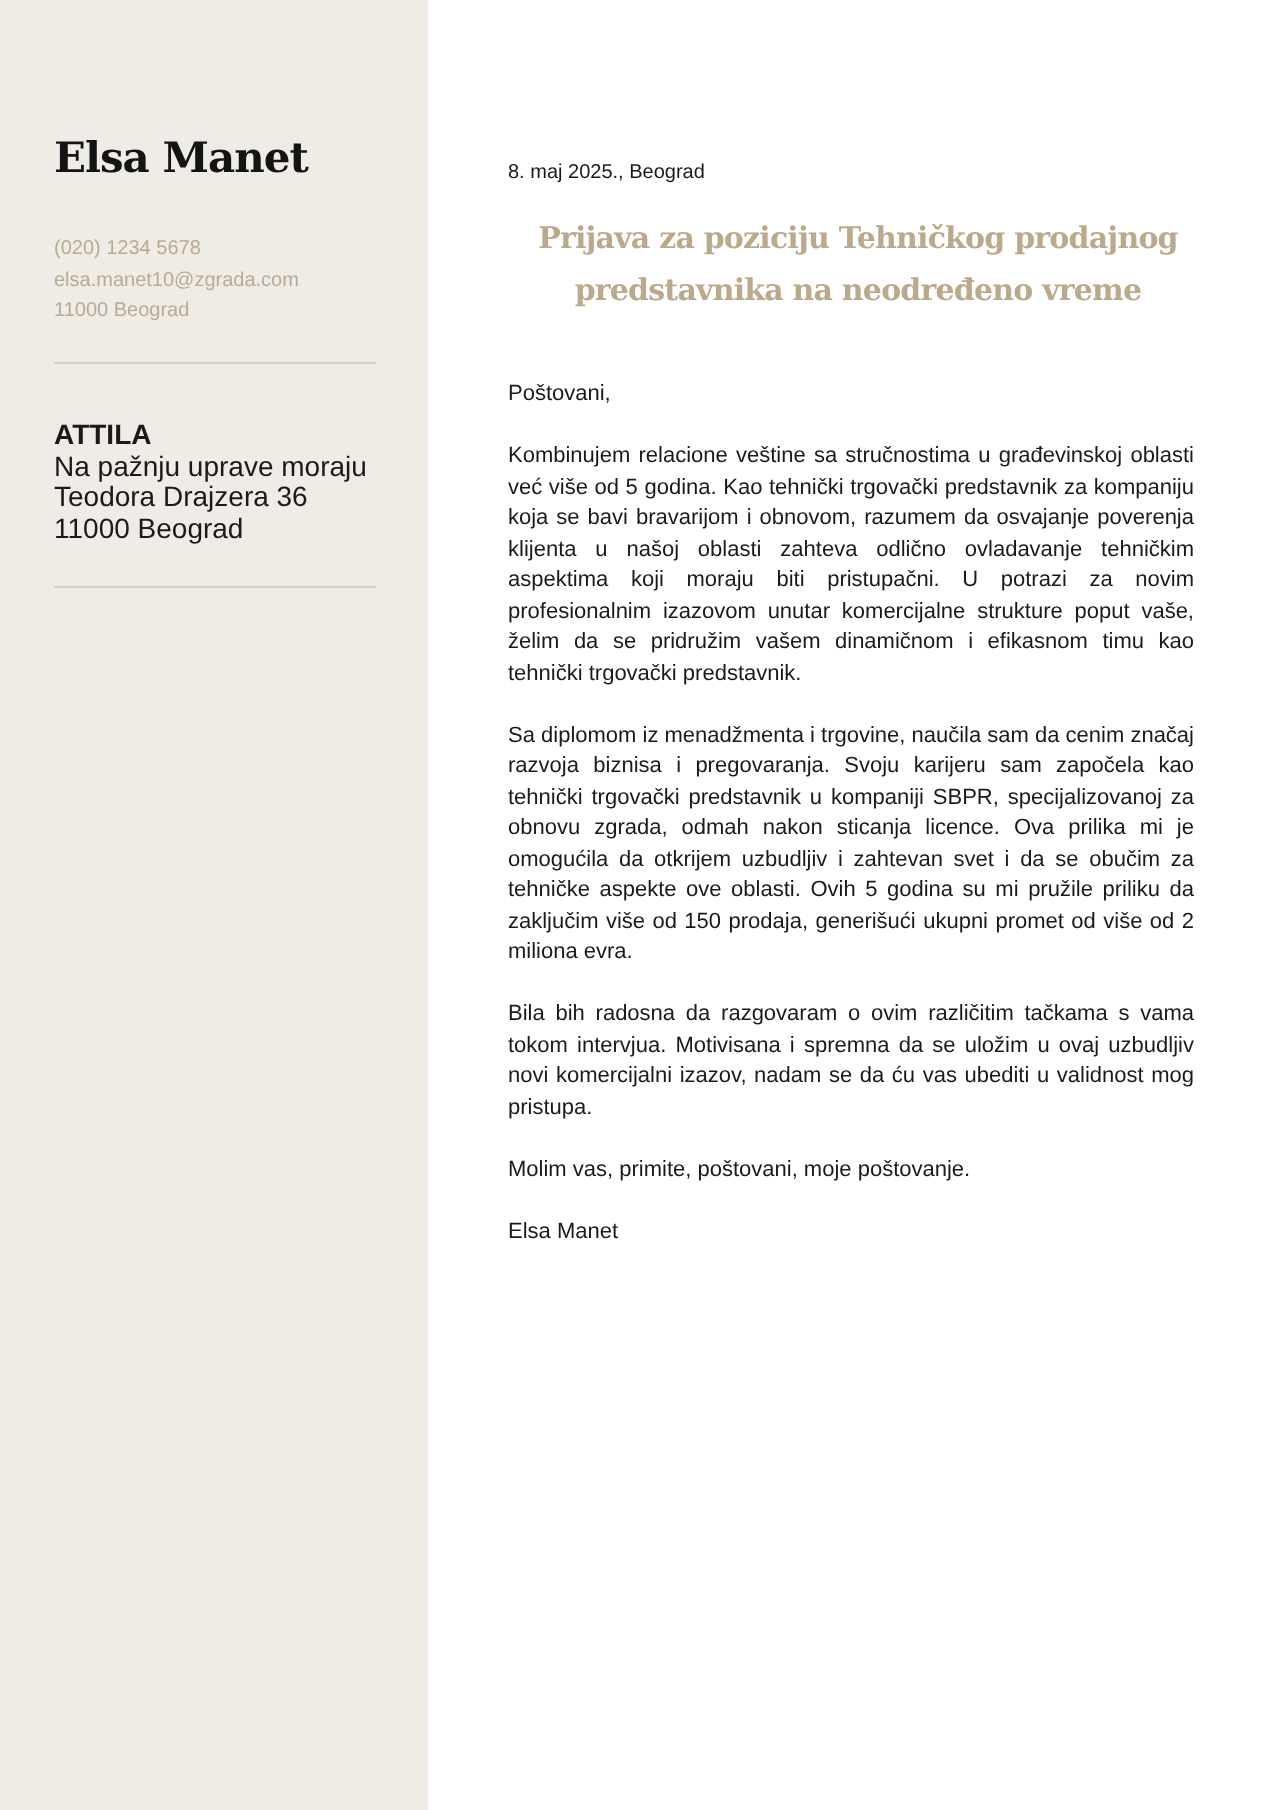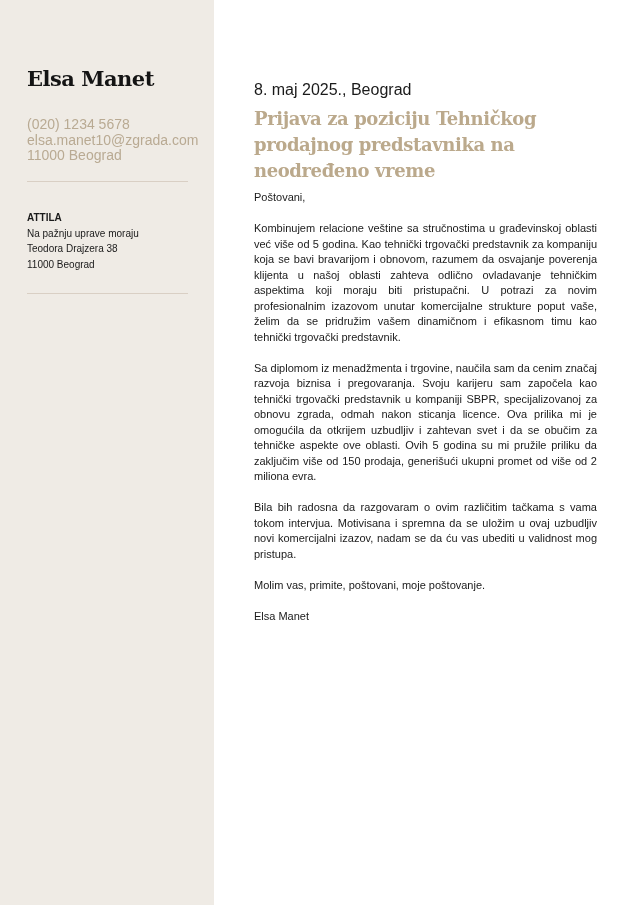--- a/index.html
+++ b/index.html
@@ -14,44 +14,44 @@
       background: #efebe5;
     }
     .name {
       position: absolute; left: 27px; top: 66px;
       font-family: "DejaVu Serif", "Liberation Serif", serif;
       font-weight: bold; font-size: 21px; letter-spacing: -0.5px;
       color: #141414;
     }
     .contact {
       position: absolute; left: 27px; top: 117px;
-      font-size: 14px; line-height: 15.5px; color: #b9aa93;
+      font-size: 10px; line-height: 15.5px; color: #b9aa93;
     }
     .contact div { white-space: nowrap; }
     .divider {
       position: absolute; left: 27px; width: 161px; height: 1px;
       background: #d9cfc4;
     }
     .recipient {
       position: absolute; left: 27px; top: 210px;
-      font-size: 10px; line-height: 15.5px; color: #1a1a1a;
+      font-size: 14px; line-height: 15.5px; color: #1a1a1a;
     }
     .recipient .company { font-weight: bold; }
     .main {
       position: absolute; left: 254px; top: 0; width: 343px;
     }
     .date {
       position: absolute; top: 81px; left: 0;
-      font-size: 16px; color: #1a1a1a; white-space: nowrap;
+      font-size: 10px; color: #1a1a1a; white-space: nowrap;
     }
     .title {
       position: absolute; top: 106px; left: 0; width: 350px;
       font-family: "DejaVu Serif", "Liberation Serif", serif;
-      font-weight: bold; font-size: 18px; line-height: 26px;
-      color: #bba98c; letter-spacing: -0.4px;
+      font-weight: bold; font-size: 15px; line-height: 26px;
+      color: #bba98c; letter-spacing: -0.4px; text-align: center;
     }
     .body {
       position: absolute; top: 190px; left: 0; width: 343px;
       font-size: 11px; line-height: 15.5px; color: #1a1a1a;
     }
     .body p { margin: 0 0 15.5px 0; text-align: justify; }
     .body p.left { text-align: left; }
   </style>
 </head>
 <body>
@@ -60,21 +60,21 @@
   <div class="name">Elsa Manet</div>
   <div class="contact">
     <div>(020) 1234 5678</div>
     <div>elsa.manet10@zgrada.com</div>
     <div>11000 Beograd</div>
   </div>
   <div class="divider" style="top:181px;"></div>
   <div class="recipient">
     <div class="company">ATTILA</div>
     <div>Na pažnju uprave moraju</div>
-    <div>Teodora Drajzera 38</div>
+    <div>Teodora Drajzera 36</div>
     <div>11000 Beograd</div>
   </div>
   <div class="divider" style="top:293px;"></div>
 </aside>
 
 <main class="main">
   <div class="date">8. maj 2025., Beograd</div>
   <h1 class="title" style="margin:0;">Prijava za poziciju Tehničkog prodajnog predstavnika na neodređeno vreme</h1>
   <div class="body">
     <p class="left">Poštovani,</p>

